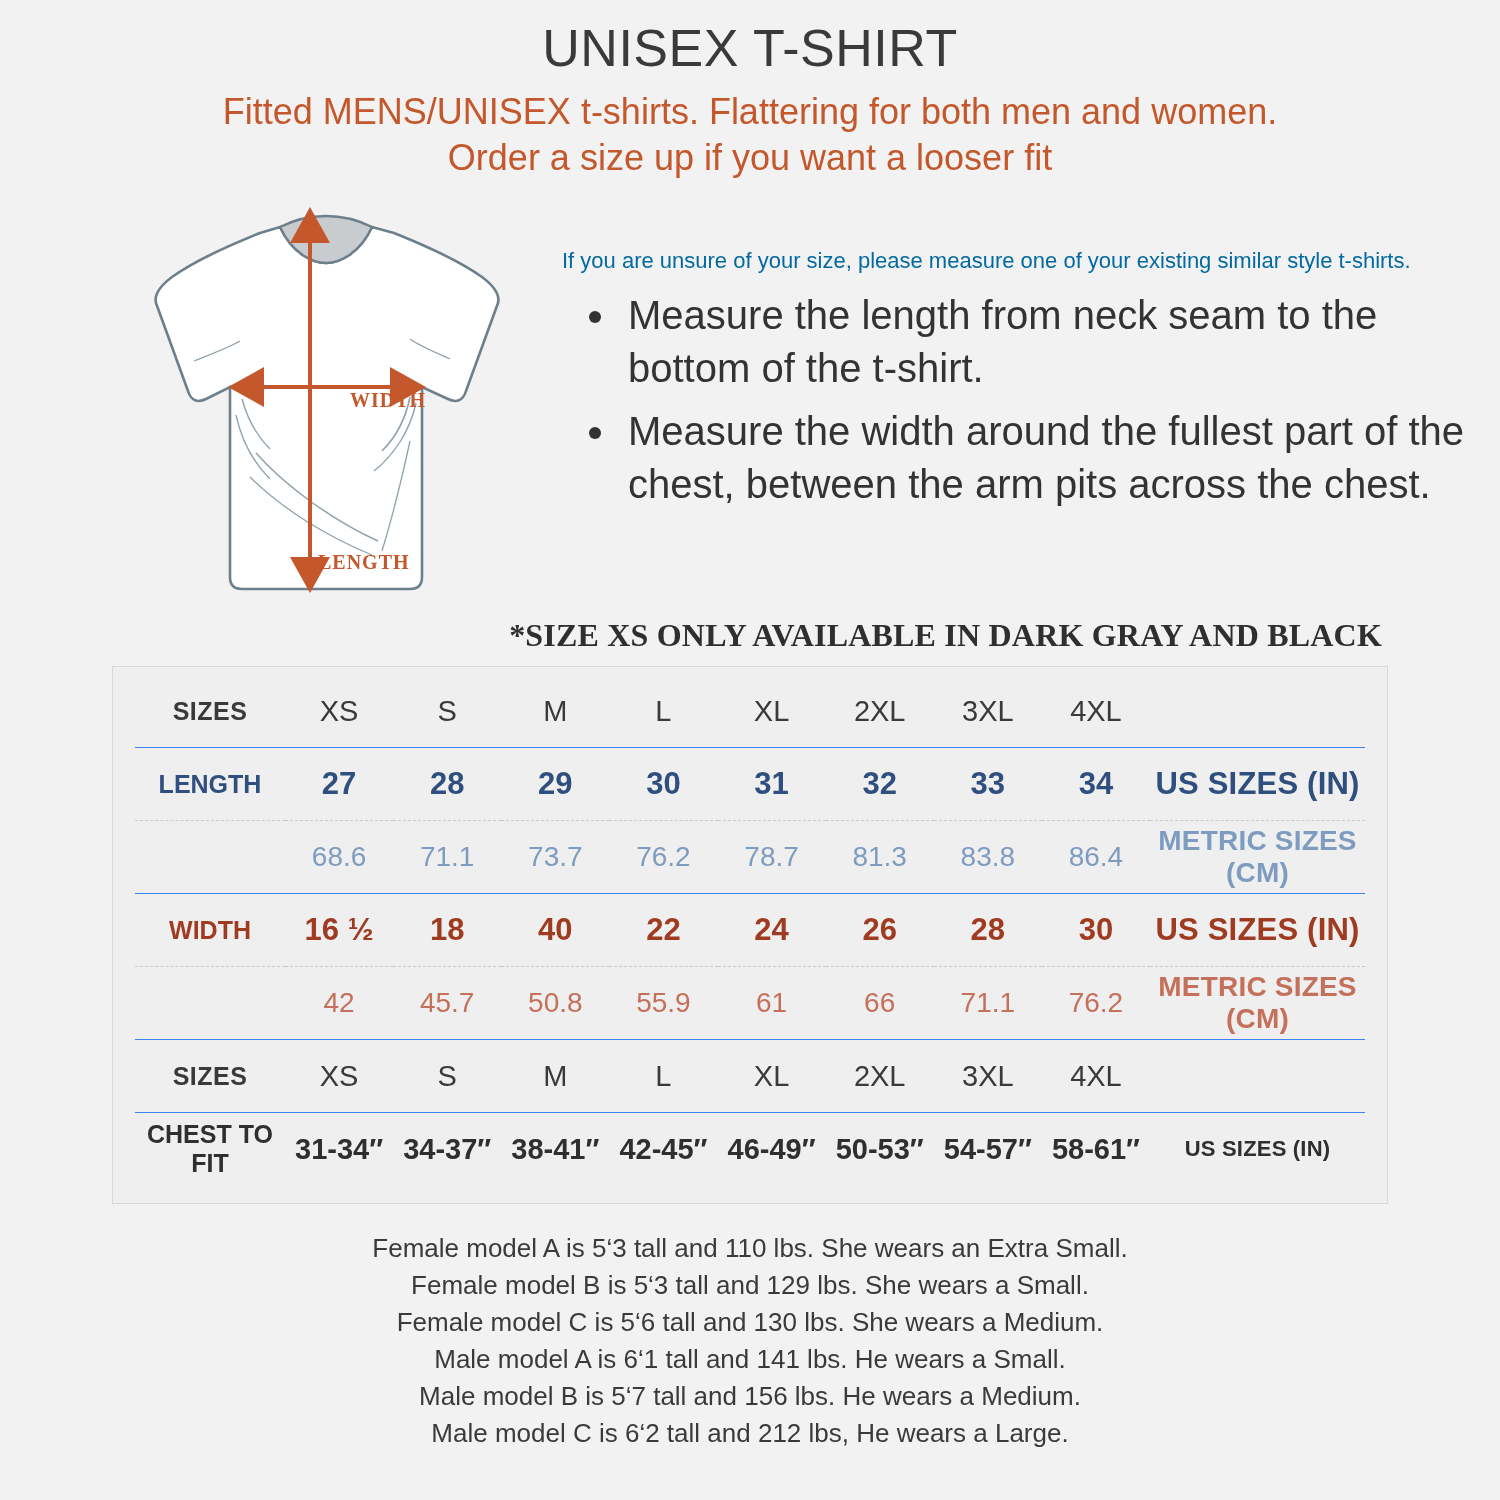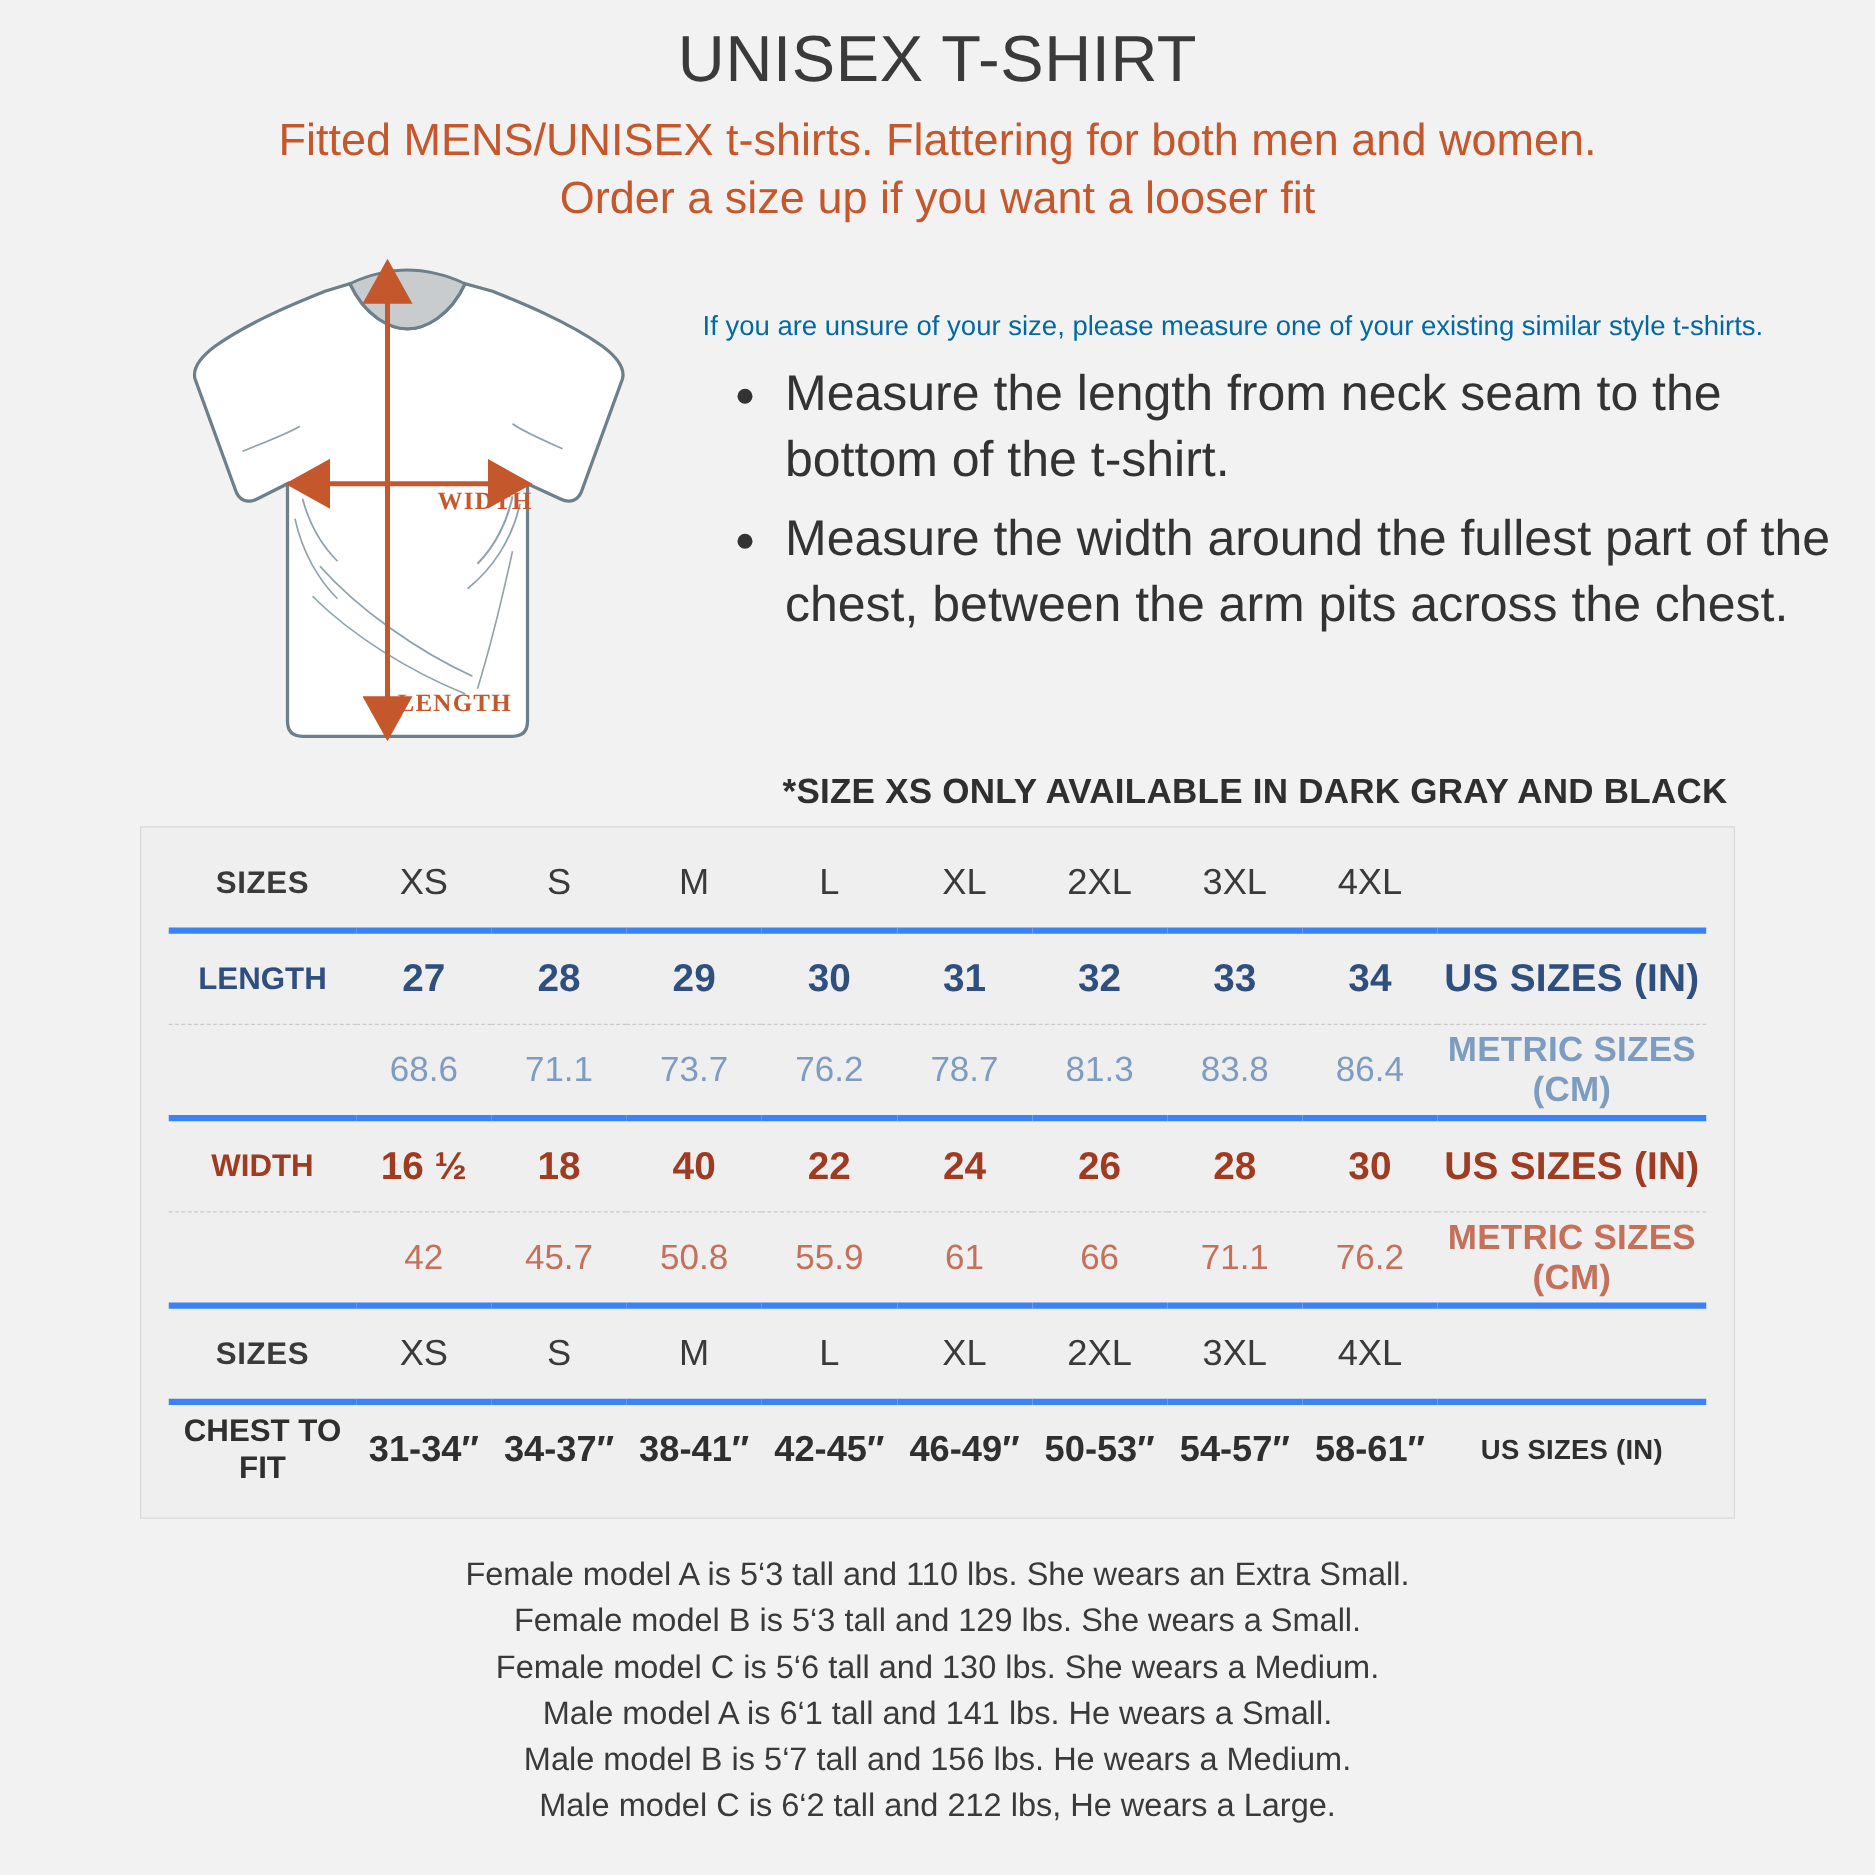--- a/index.html
+++ b/index.html
@@ -72,26 +72,27 @@
   ul.bullets li {
     font-size: 40px;
     line-height: 1.32;
     color: #333333;
     margin-bottom: 10px;
     padding-left: 8px;
   }
 
   .note {
     text-align: right;
-    font-size: 28px;
+    font-size: 32px;
     font-weight: bold;
     letter-spacing: 0.2px;
     color: #2f2f2f;
     padding-right: 118px;
     margin-top: 6px;
+    font-family: Liberation Serif, serif;
   }
 
   
   .table-wrap {
     margin: 12px 112px 0 112px;
     background: #efefef;
     border: 1px solid #d8d8d8;
     padding: 8px 22px 18px 22px;
     box-sizing: border-box;
   }
@@ -132,21 +133,21 @@
   .row-len-cm td.unit { color: #7e9cc0; font-weight: bold; }
   .row-wid-in td { font-size: 31px; color: #9e3b20; font-weight: bold; }
   .row-wid-in td.lbl { color: #9e3b20; font-size: 25px; }
   .row-wid-in td.unit { color: #9e3b20; }
   .row-wid-cm td { font-size: 28px; color: #c4705a; }
   .row-wid-cm td.unit { color: #c4705a; font-weight: bold; }
   .row-chest td { font-size: 29px; color: #2f2f2f; font-weight: bold; }
   .row-chest td.lbl { font-size: 25px; }
   .row-chest td.unit { font-weight: bold; font-size: 22px; }
 
-  .bsolid { border-bottom: 5px solid #3b82f6; }
+  .bsolid { border-bottom: 1px solid #3b82f6; }
   .bdash { border-bottom: 1px dashed #c9c9c9; }
 
   
   .footer {
     text-align: center;
     margin-top: 26px;
     font-size: 26px;
     line-height: 1.42;
     color: #3a3a3a;
   }

